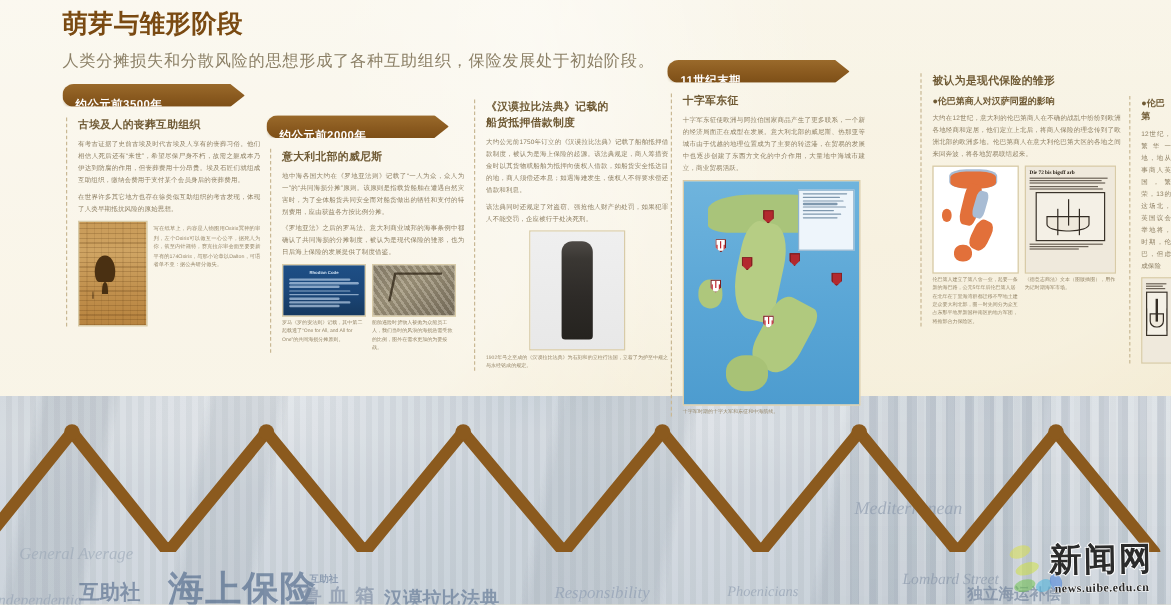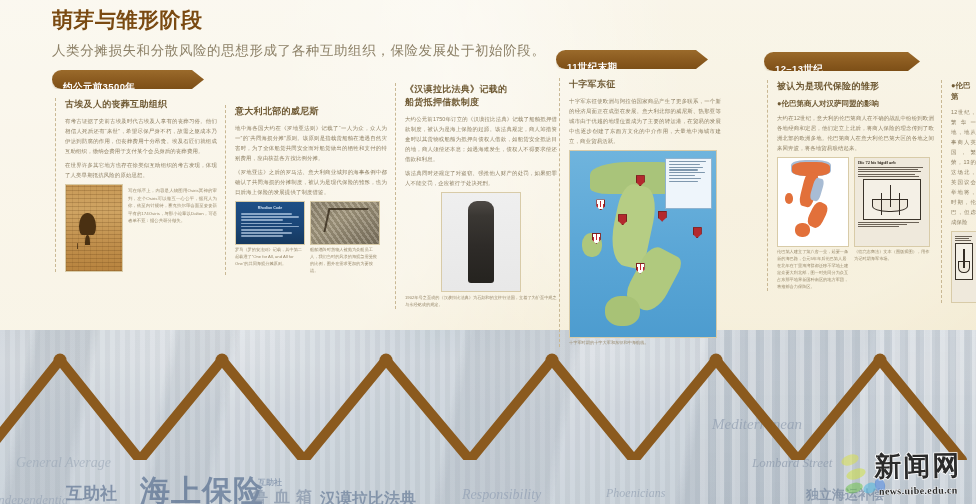--- a/index.html
+++ b/index.html
@@ -276,21 +276,21 @@
   <div class="photo-band"></div>
 
   <div class="wm serif-it" style="left:16px; top:455px; font-size:14px; color:#9aa7b6;">General Average</div>
   <div class="wm" style="left:66px; top:482px; font-size:17px; font-weight:700; color:#53698a; font-family:'Liberation Serif',serif;">互助社</div>
   <div class="wm" style="left:140px; top:471px; font-size:30px; font-weight:700; color:#4a6siz; color:#4a6387; font-family:'Liberation Serif',serif; letter-spacing:1px;">海上保险</div>
   <div class="wm" style="left:258px; top:477px; font-size:8px; font-weight:700; color:#6b7f9c;">互助社</div>
   <div class="wm" style="left:252px; top:487px; font-size:16px; font-weight:700; color:#7c8ca3; letter-spacing:6px; font-family:'Liberation Serif',serif;">鲁血箱</div>
   <div class="wm" style="left:320px; top:489px; font-size:16px; font-weight:700; color:#5d7characters; color:#5d7391; font-family:'Liberation Serif',serif;">汉谟拉比法典</div>
   <div class="wm serif-it" style="left:462px; top:487px; font-size:14px; color:#8b9ab0;">Responsibility</div>
   <div class="wm serif-it" style="left:712px; top:416px; font-size:15px; color:#8896aa;">Mediterranean</div>
-  <div class="wm serif-it" style="left:752px; top:455px; font-size:13px; color:#8492a6;">Lombard Street</div>
+  <div class="wm serif-it" style="left:752px; top:475px; font-size:13px; color:#8492a6;">Lombard Street</div>
   <div class="wm serif-it" style="left:606px; top:486px; font-size:12px; color:#8d9bae;">Phoenicians</div>
   <div class="wm" style="left:806px; top:486px; font-size:13px; font-weight:700; color:#6d7f99; font-family:'Liberation Serif',serif;">独立海运补偿</div>
   <div class="wm serif-it" style="left:-6px; top:492px; font-size:13px; color:#93a1b3;">Independentia</div>
 
   <svg class="wm" style="left:838px; top:452px;" width="50" height="45">
     <ellipse cx="12" cy="8" rx="9" ry="5" fill="#d9e04a" opacity=".85" transform="rotate(-20 12 8)"></ellipse>
     <ellipse cx="18" cy="22" rx="10" ry="5" fill="#cfe03f" opacity=".85" transform="rotate(-18 18 22)"></ellipse>
     <ellipse cx="16" cy="36" rx="9" ry="5" fill="#6fc44a" opacity=".85" transform="rotate(-15 16 36)"></ellipse>
     <ellipse cx="32" cy="36" rx="7" ry="5" fill="#49b6e0" opacity=".85" transform="rotate(-25 32 36)"></ellipse>
     <ellipse cx="42" cy="33" rx="5" ry="7" fill="#3a78d8" opacity=".85" transform="rotate(-18 42 33)"></ellipse>
@@ -322,20 +322,21 @@
       <div class="figrow" style="align-items:flex-start;">
         <div class="fig" style="width:58px; height:88px;">
           <div class="art-papyrus"></div>
         </div>
         <div class="caption" style="flex:1;">写在纸草上，内容是人物图用Osiris冥神的审判，左个Osiris可以做互一心公平，据死人为你，依至内针规特，赛克拉尔审会面至要要新平有的174Osiris，与那小论章以Dalton，可语者单不亚：据公共研分做失。</div>
       </div>
     </div>
   </div>
 
   <div class="card" style="left:222px; top:96px;">
+    <div class="ribbon">约公元前2000年</div>
     <div class="col">
       <div class="card-sub">意大利北部的威尼斯</div>
       <div class="para">地中海各国大约在《罗地亚法则》记载了“一人为众，众人为一”的“共同海损分摊”原则。该原则是指载货船舶在遭遇自然灾害时，为了全体船货共同安全而对船货做出的牺牲和支付的特别费用，应由获益各方按比例分摊。</div>
       <div class="para">《罗地亚法》之后的罗马法、意大利商业城邦的海事条例中都确认了共同海损的分摊制度，被认为是现代保险的雏形，也为日后海上保险的发展提供了制度借鉴。</div>
       <div class="figrow">
         <div style="width:70px;">
           <div class="fig" style="width:70px; height:44px;">
             <div class="art-rhodian">
               <div class="rh-t">Rhodian Code</div>
               <div class="rh-l m"></div>
@@ -404,21 +405,20 @@
           <div class="shield red" style="left:60%; top:32%;"></div>
           <div class="shield cross" style="left:45%; top:60%;"></div>
           <div class="shield red" style="left:84%; top:41%;"></div>
         </div>
       </div>
       <div class="fig-cap">十字军时期的十字大军和东征和中海航线。</div>
     </div>
   </div>
 
   <div class="card" style="left:764px; top:52px; width:170px;">
-    <div class="ribbon" style="width:156px;">12–13世纪</div>
     <div class="col">
       <div class="card-sub">被认为是现代保险的雏形</div>
       <div class="card-sub2">●伦巴第商人对汉萨同盟的影响</div>
       <div class="para">大约在12世纪，意大利的伦巴第商人在不确的战乱中纷纷到欧洲各地经商和定居，他们定立上北后，将商人保险的理念传到了欧洲北部的欧洲多地。伦巴第商人在意大利伦巴第大区的各地之间来回奔波，将各地贸易联结起来。</div>
       <div class="figrow">
         <div style="width:72px;">
           <div class="fig" style="width:72px; height:90px;">
             <div class="art-map-orange">
               <div class="b" style="left:18%; top:2%; width:58%; height:18%; border-radius:35%;"></div>
               <div class="o m1"></div>

